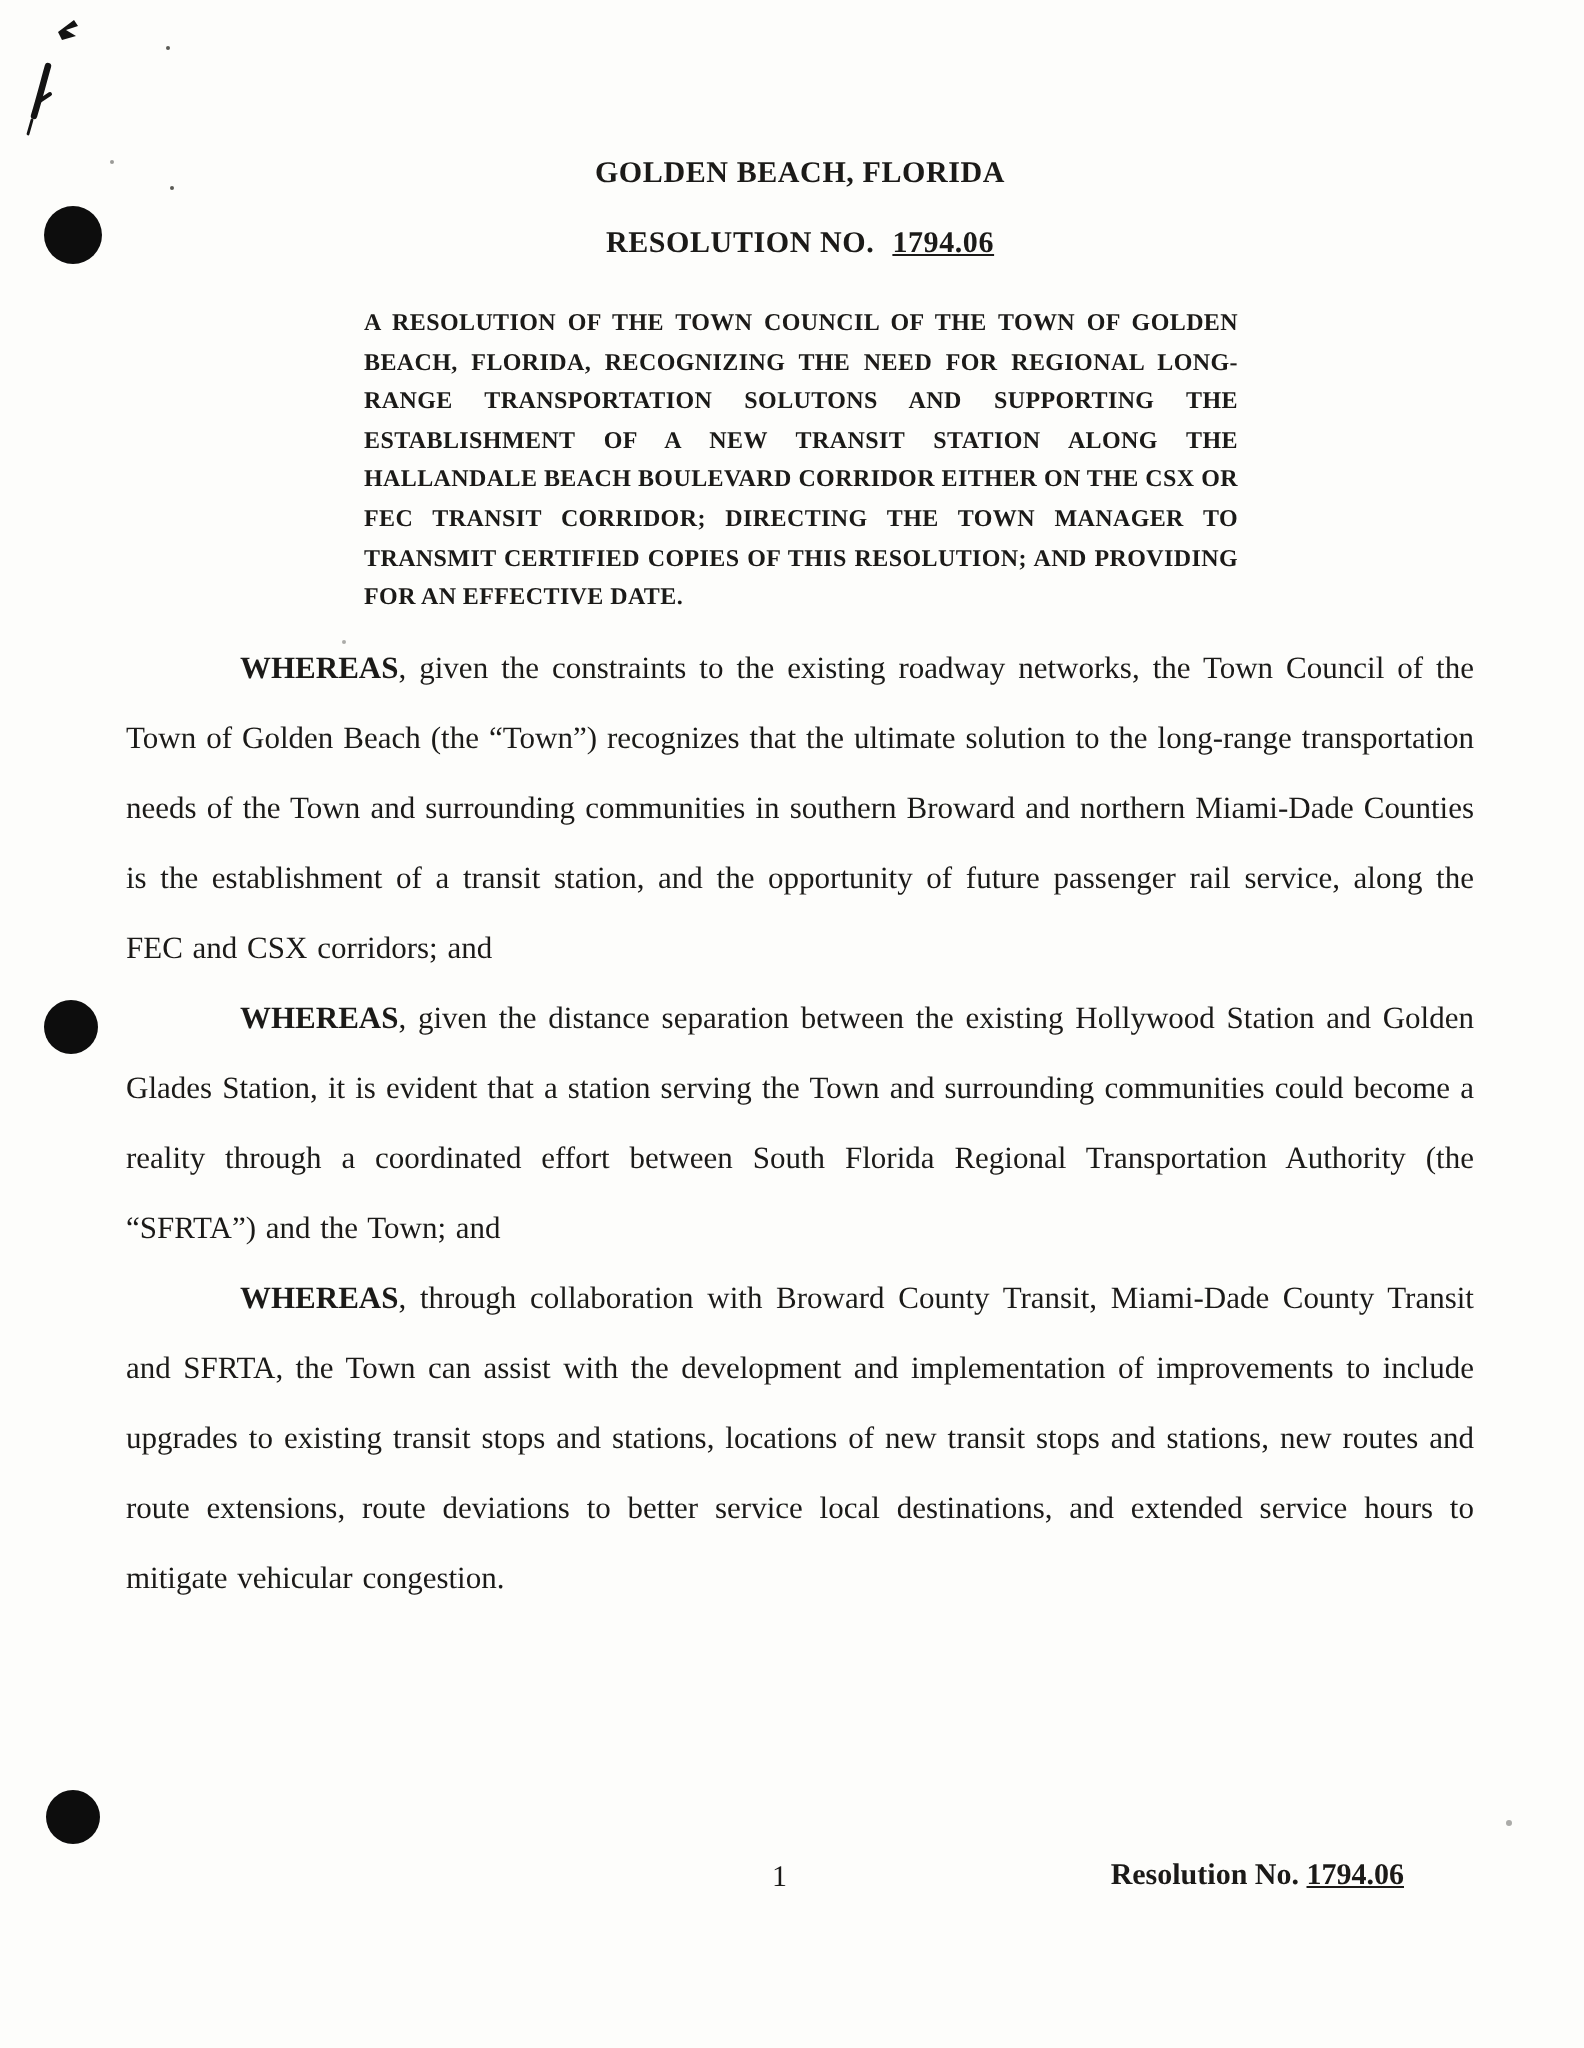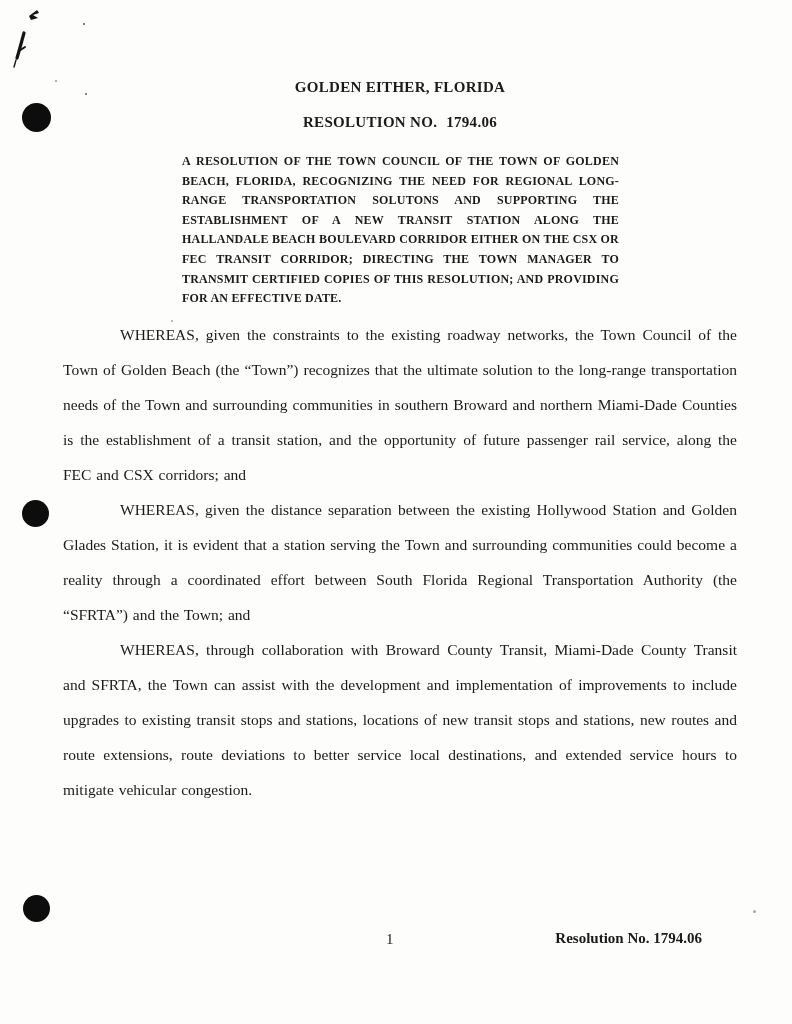--- a/index.html
+++ b/index.html
@@ -21,41 +21,41 @@
   }
   .doc-heading {
     text-align: center;
     font-weight: bold;
     font-size: 15px;
     letter-spacing: 0.3px;
     margin: 0 0 17px 0;
     line-height: 18px;
   }
   .resolution-heading { margin-bottom: 21px; }
-  .underline { }
+  .underline { text-decoration: underline; }
   .num-gap { margin-left: 9px; }
   .title-block {
     margin-left: 119px;
     width: 437px;
     font-weight: bold;
     font-size: 12px;
     line-height: 19.6px;
     text-align: justify;
     letter-spacing: 0.2px;
     margin-bottom: 8px;
   }
   .body-text p {
     margin: 0;
     font-size: 15.5px;
     line-height: 35px;
     text-align: justify;
     text-indent: 57px;
     word-spacing: 1px;
   }
-  .body-text .lead { font-weight: normal; }
+  .body-text .lead { font-weight: bold; }
   .footer-page-number {
     position: absolute;
     left: 386px;
     top: 931px;
     font-size: 15px;
   }
   .footer-ref {
     position: absolute;
     right: 90px;
     top: 930px;
@@ -100,21 +100,21 @@
 
   <div class="speckle sp1"></div>
   <div class="speckle sp2"></div>
   <div class="speckle sp3"></div>
   <div class="speckle sp4"></div>
   <div class="speckle sp5"></div>
 
   <div class="content">
 
     <div class="doc-heading">
-      <span>GOLDEN EITHER, FLORIDA</span>
+      <span>GOLDEN BEACH, FLORIDA</span>
     </div>
 
     <div class="doc-heading resolution-heading">
       <span>RESOLUTION NO.</span><span class="underline num-gap">1794.06</span>
     </div>
 
     <div class="title-block">
       <span>A RESOLUTION OF THE TOWN COUNCIL OF THE TOWN OF GOLDEN BEACH, FLORIDA, RECOGNIZING THE NEED FOR REGIONAL LONG-RANGE TRANSPORTATION SOLUTONS AND SUPPORTING THE ESTABLISHMENT OF A NEW TRANSIT STATION ALONG THE HALLANDALE BEACH BOULEVARD CORRIDOR EITHER ON THE CSX OR FEC TRANSIT CORRIDOR; DIRECTING THE TOWN MANAGER TO TRANSMIT CERTIFIED COPIES OF THIS RESOLUTION; AND PROVIDING FOR AN EFFECTIVE DATE.</span>
     </div>
 

